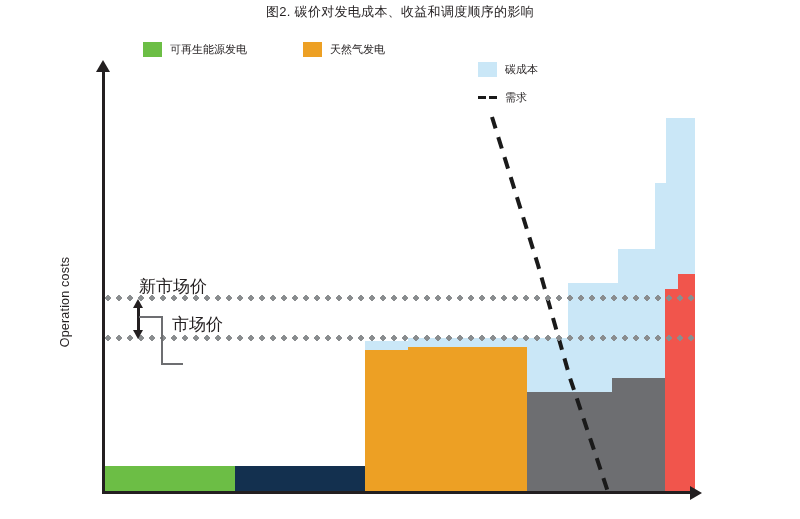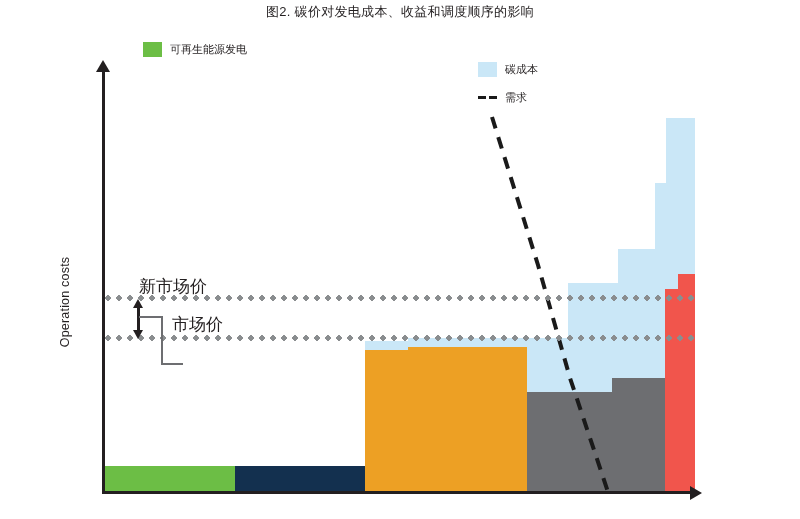--- a/index.html
+++ b/index.html
@@ -191,20 +191,24 @@
   <div class="legend">
 
     <div class="legend-col" style="left:0px;top:0px;">
       <div class="legend-item">
         <span class="swatch" style="background:#6CBE45"></span>
         <span class="legend-label">可再生能源发电</span>
       </div>
     </div>
 
     <div class="legend-col" style="left:160px;top:0px;">
+      <div class="legend-item">
+        <span class="swatch" style="background:#EDA024"></span>
+        <span class="legend-label">天然气发电</span>
+      </div>
     </div>
 
     <div class="legend-col" style="left:335px;top:0px;margin-top:20px;">
       <div class="legend-item">
         <span class="swatch" style="background:#CAE7F7"></span>
         <span class="legend-label">碳成本</span>
       </div>
       <div class="legend-item">
         <span class="dash-swatch"></span>
         <span class="legend-label">需求</span>

